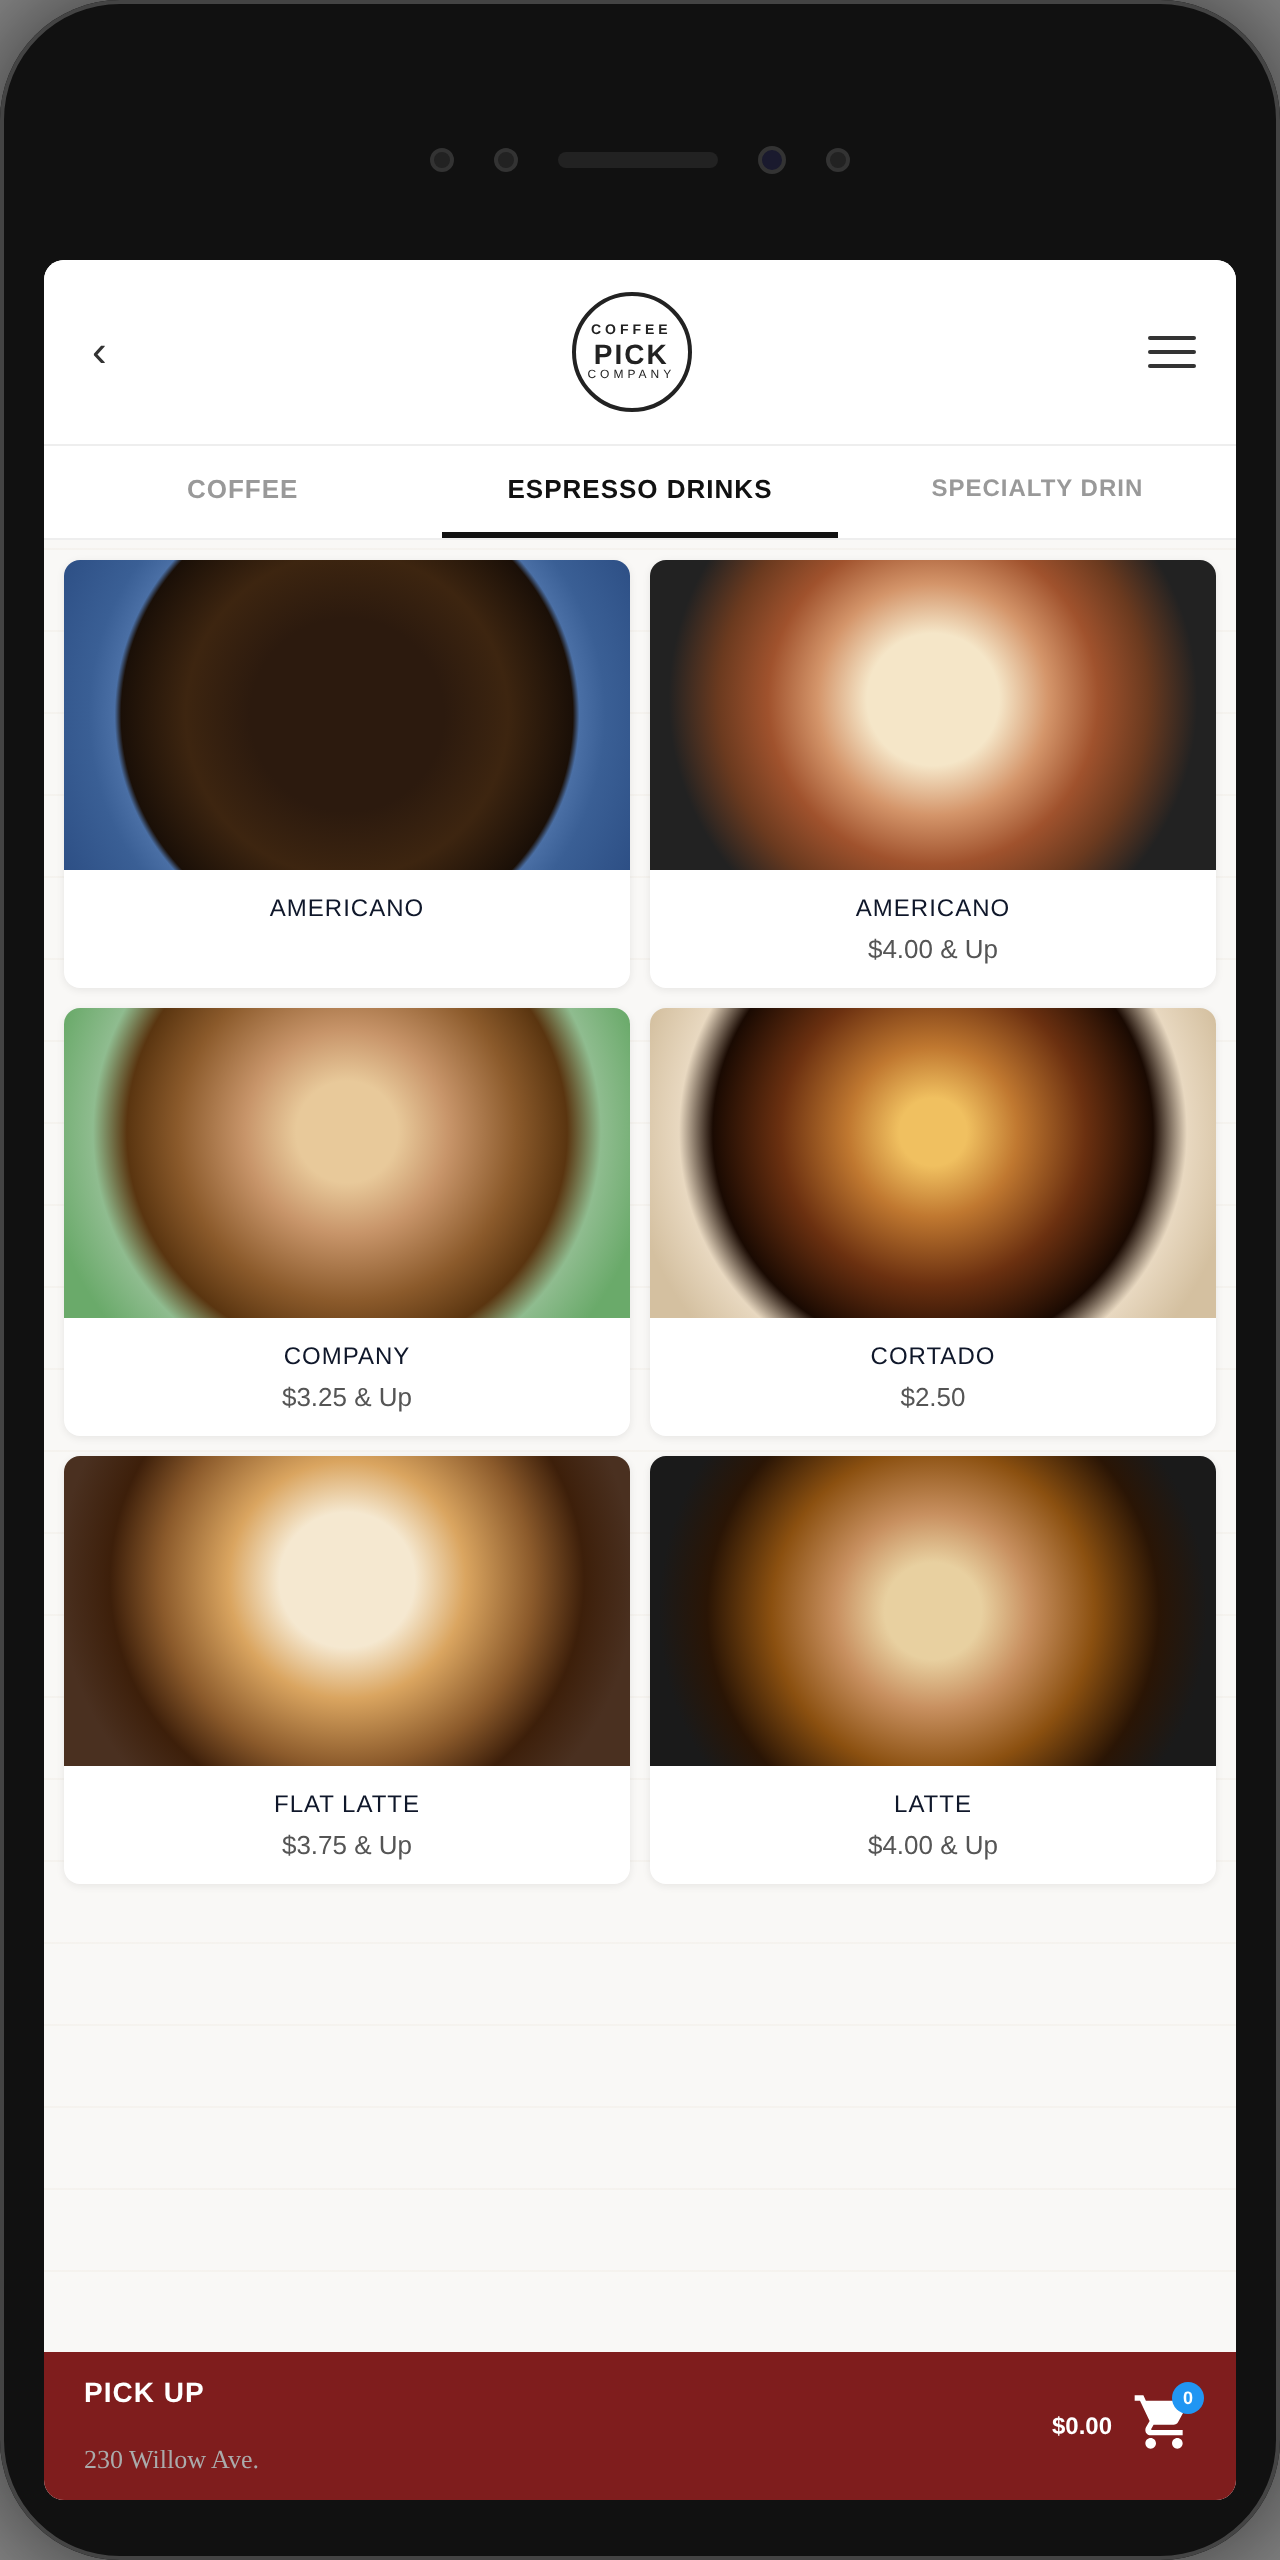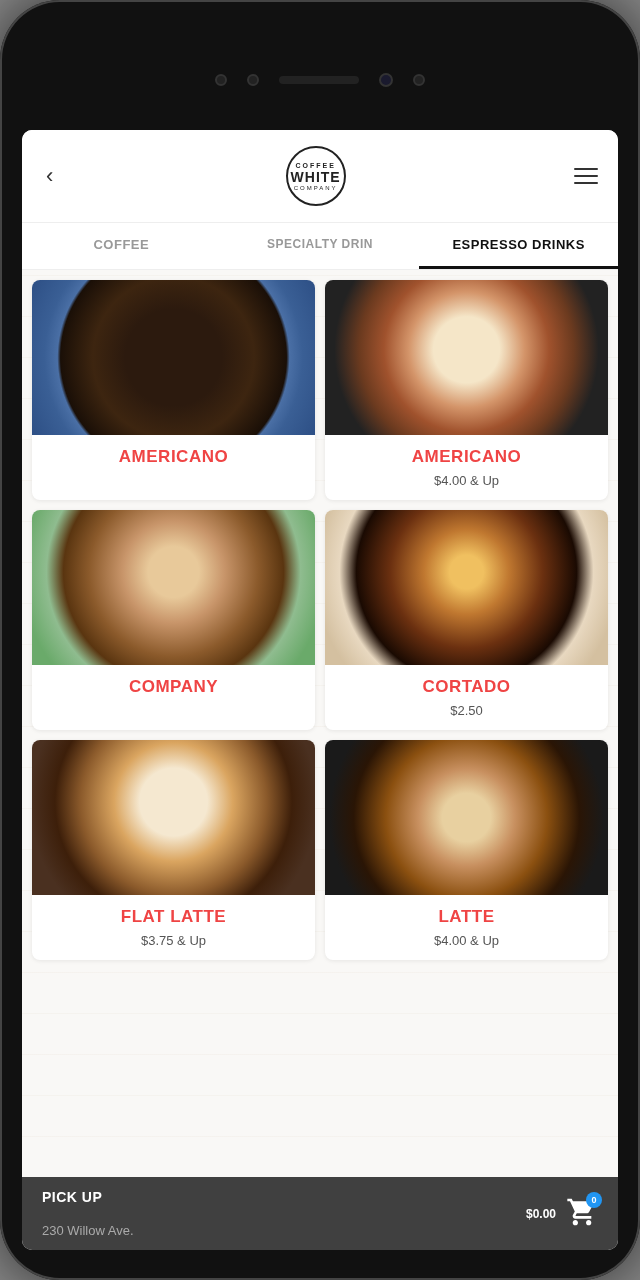--- a/index.html
+++ b/index.html
@@ -188,50 +188,51 @@
       background: radial-gradient(circle at 50% 40%, #f5e8d0 20%, #daa560 35%, #8b5a2b 55%, #3d1f0a 70%, #4a3020 85%);
     }
     .img-latte {
       background: radial-gradient(circle at 50% 50%, #e8d0a0 15%, #c89060 30%, #8b5010 50%, #2a1505 70%, #1a1a1a 85%);
     }
     .item-info {
       padding: 12px 10px;
       text-align: center;
     }
     .item-name {
-      font-size: 17px;
-      font-weight: 700;
-      color: #ef4444;
+      font-size: 12px;
+      font-weight: 400;
+      color: #0f172a;
       letter-spacing: 0.5px;
       margin-bottom: 6px;
     }
     .item-price {
       font-size: 13px;
       color: #555;
     }
 
     
     .bottom-bar {
-      background: #404040;
+      background: #7f1d1d;
       padding: 12px 20px;
       display: flex;
       align-items: center;
       justify-content: space-between;
     }
     .pickup-info {}
     .pickup-label {
       font-size: 14px;
       font-weight: 800;
       color: #fff;
       letter-spacing: 0.5px;
     }
     .pickup-address {
       font-size: 13px;
       color: #aaa;
       margin-top: 18px;
+      font-family: Liberation Serif, serif;
     }
     .cart-section {
       display: flex;
       align-items: center;
       gap: 10px;
     }
     .cart-total {
       font-size: 12px;
       font-weight: 700;
       color: #fff;
@@ -275,34 +276,34 @@
       <div class="camera-dot"></div>
     </div>
   </div>
 
   <div class="phone-screen">
 
     <div class="app-header">
       <button class="back-btn">‹</button>
       <div class="logo-circle">
         <span class="logo-text-top">COFFEE</span>
-        <span class="logo-mojo">WHITE</span>
+        <span class="logo-mojo">PICK</span>
         <span class="logo-text-bottom">COMPANY</span>
       </div>
       <div class="menu-icon">
         <div class="menu-line"></div>
         <div class="menu-line"></div>
         <div class="menu-line"></div>
       </div>
     </div>
 
     <div class="tabs-container">
       <div class="tab">COFFEE</div>
+      <div class="tab active">ESPRESSO DRINKS</div>
       <div class="tab tab-specialty">SPECIALTY DRIN</div>
-      <div class="tab active">ESPRESSO DRINKS</div>
     </div>
 
     <div class="content-scroll">
       <div class="items-grid">
 
         <div class="menu-item-card">
           <div class="item-image img-americano"></div>
           <div class="item-info">
             <div class="item-name">AMERICANO</div>
           </div>
@@ -313,20 +314,21 @@
           <div class="item-info">
             <div class="item-name">AMERICANO</div>
             <div class="item-price">$4.00 &amp; Up</div>
           </div>
         </div>
 
         <div class="menu-item-card">
           <div class="item-image img-cortado"></div>
           <div class="item-info">
             <div class="item-name">COMPANY</div>
+            <div class="item-price">$3.25 &amp; Up</div>
           </div>
         </div>
 
         <div class="menu-item-card">
           <div class="item-image img-espresso"></div>
           <div class="item-info">
             <div class="item-name">CORTADO</div>
             <div class="item-price">$2.50</div>
           </div>
         </div>

